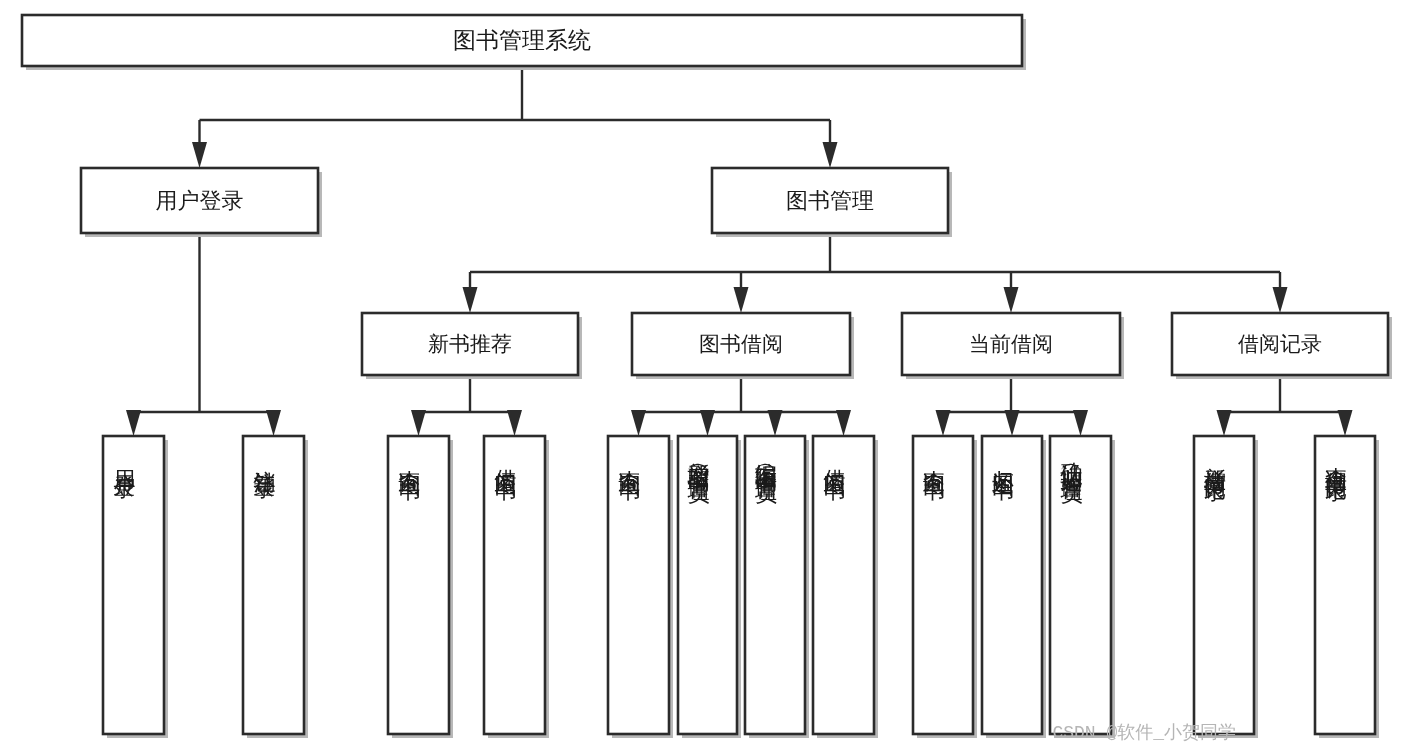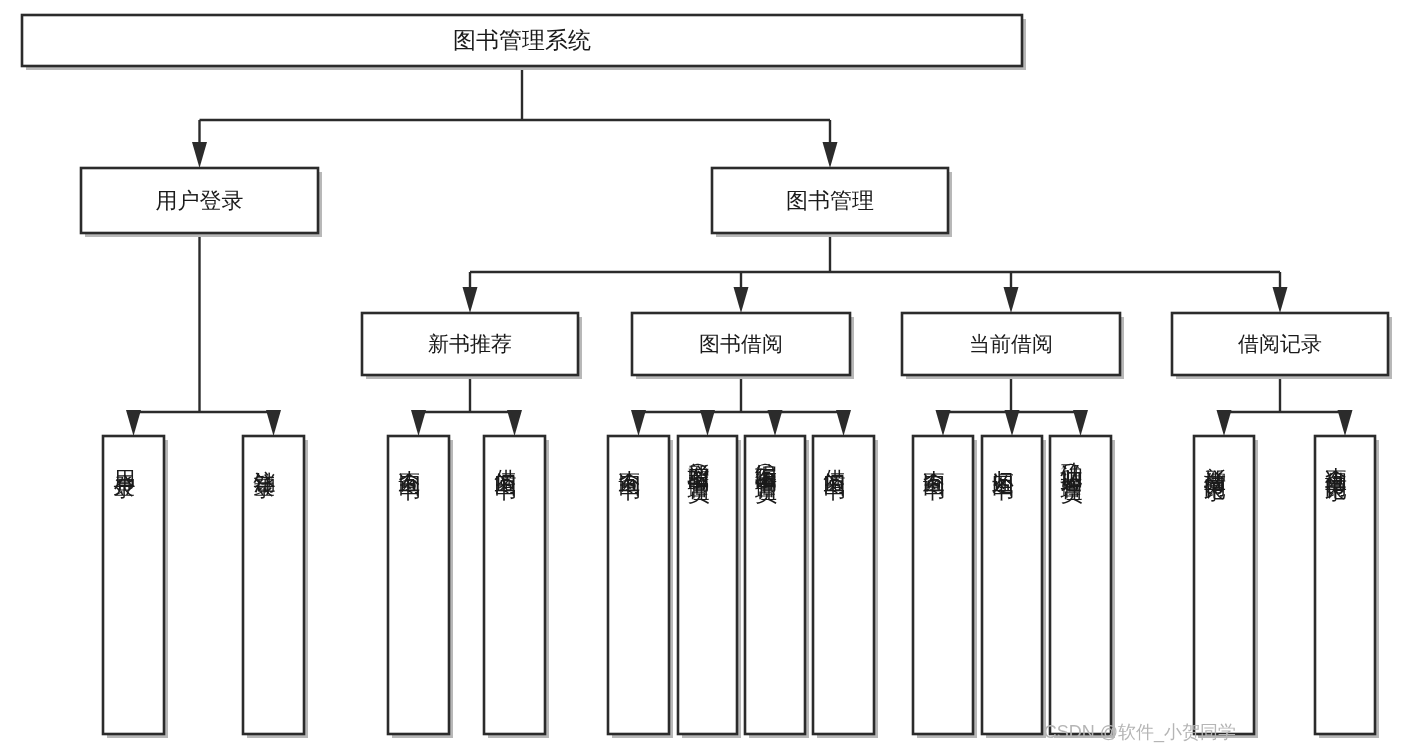--- a/index.html
+++ b/index.html
@@ -22,21 +22,21 @@
   .lvl3-label{font-size:21px;}
   .leaf-label{
     font-family:"DejaVu Sans","Liberation Sans",sans-serif;
     fill:#1a1a1a;font-size:22px;
     writing-mode:vertical-rl;text-orientation:upright;
     letter-spacing:3px;
     text-anchor:middle;
   }
   .watermark{
     position:absolute;right:8px;bottom:3px;
-    font-family:Liberation Sans, sans-serif;
+    font-family:Liberation Mono, monospace;
     font-size:18px;color:#b5b5b5;white-space:nowrap;
     pointer-events:none;user-select:none;
   }
 </style>
 </head>
 <body>
 
 <div id="diagram-root">
 
   <svg id="tree" viewBox="0 0 1405 747" xmlns="http://www.w3.org/2000/svg">

